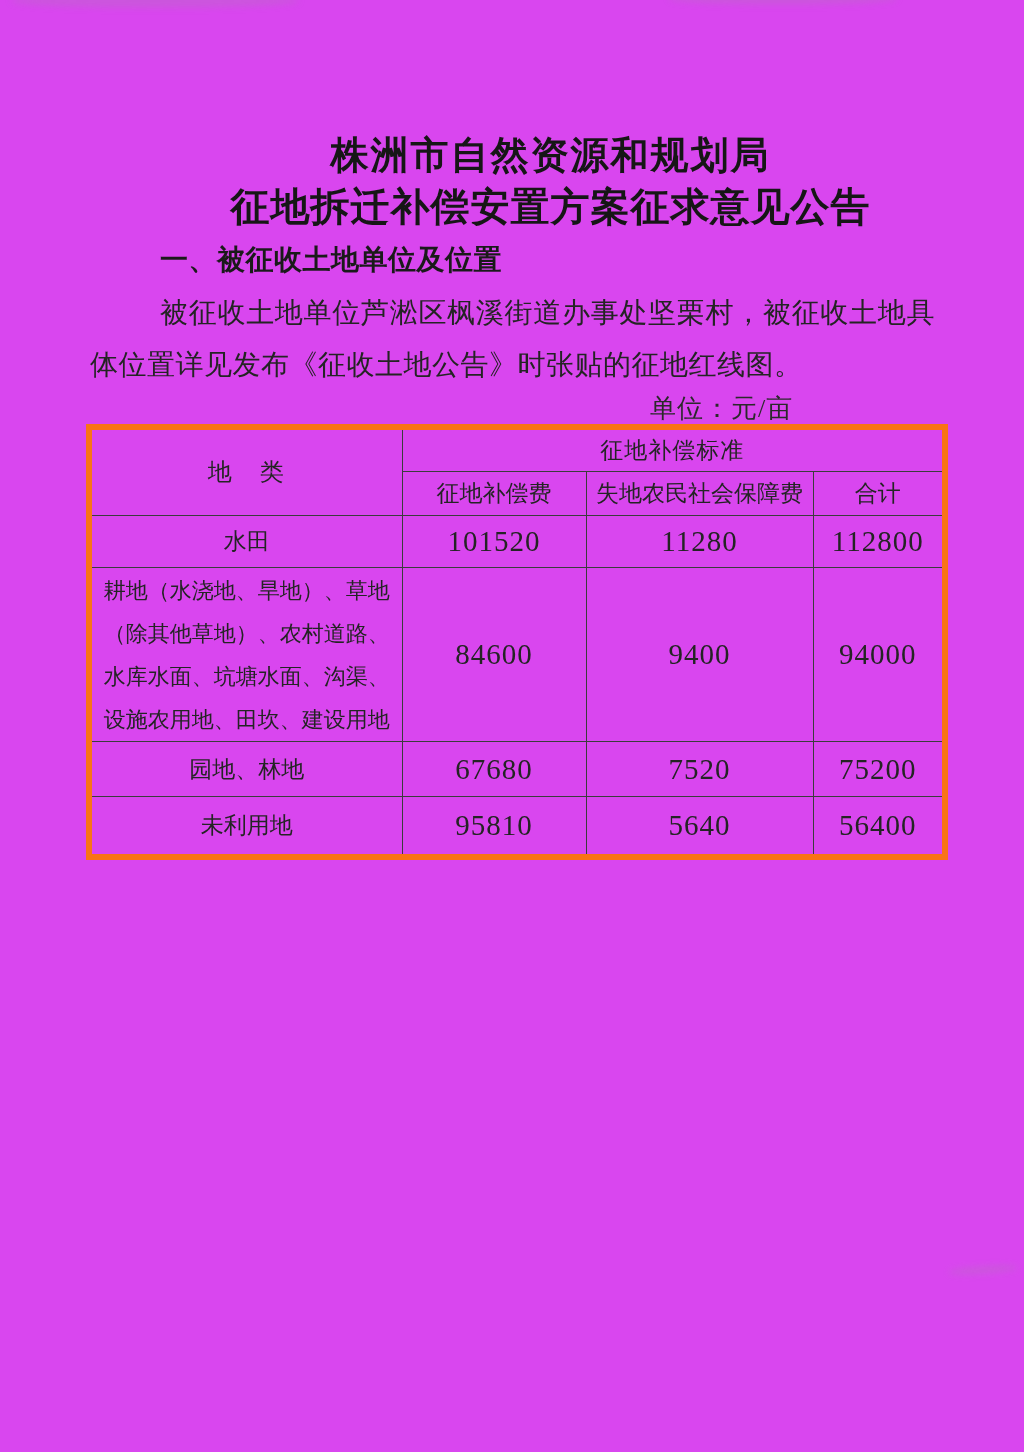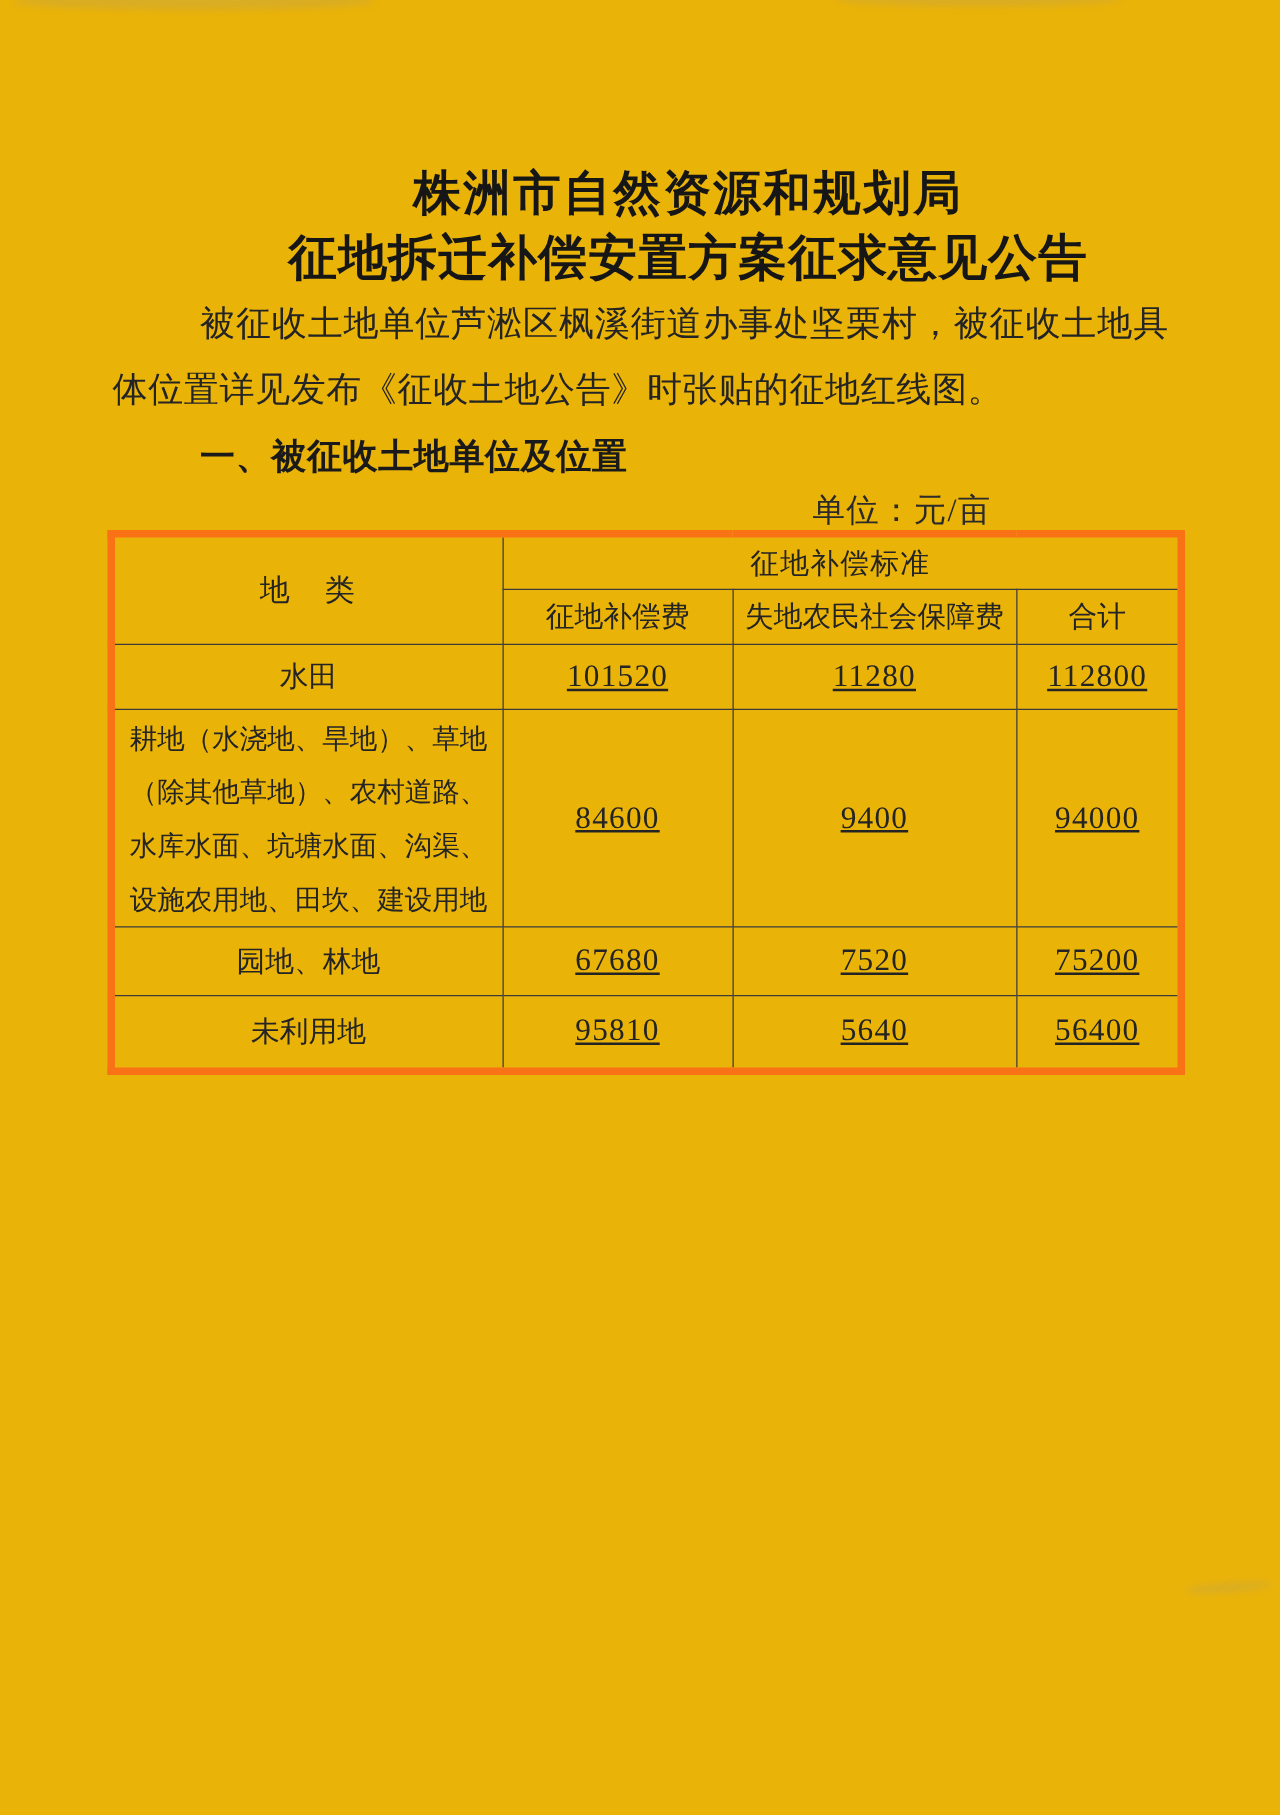--- a/index.html
+++ b/index.html
@@ -4,21 +4,21 @@
 <style>
   html, body {
     margin: 0;
     padding: 0;
     background: #ffffff;
   }
   .page {
     position: relative;
     width: 1024px;
     height: 1452px;
-    background: #eab308;
+    background: #d946ef;
     overflow: hidden;
     font-family: "Liberation Serif", "DejaVu Serif", serif;
     color: #1e1e1e;
   }
   
   .artifact {
     position: absolute;
     background: rgba(150,150,150,0.20);
     filter: blur(3px);
     border-radius: 50%;
@@ -104,45 +104,44 @@
   .sub-h   { font-size: 23px; }
   .cat     { font-size: 23px; }
   .cat-long {
     font-size: 22px;
     line-height: 43px;
     text-align: justify;
     text-align-last: center;
     padding: 0 12px;
   }
   .num {
-    font-size: 25px;
+    font-size: 29px;
     letter-spacing: 1px;
     font-family: "Liberation Serif", "DejaVu Serif", serif;
-    text-decoration: underline;
   }
 </style>
 </head>
 <body>
 
 <div class="page">
   <div class="artifact a1"></div>
   <div class="artifact a2"></div>
   <div class="artifact a3"></div>
 
   <div class="content">
 
     <div class="title-block">
       <div class="title-line1">株洲市自然资源和规划局</div>
       <div class="title-line2">征地拆迁补偿安置方案征求意见公告</div>
     </div>
 
 
+    <p class="para heading">一、被征收土地单位及位置</p>
+
     <p class="para">被征收土地单位芦淞区枫溪街道办事处坚栗村，被征收土地具体位置详见发布《征收土地公告》时张贴的征地红线图。</p>
-
-    <p class="para heading">一、被征收土地单位及位置</p>
 
 
     <div class="unit-label">单位：元/亩</div>
 
     <table class="comp-table">
       <colgroup>
         <col class="col-cat">
           <col class="col-fee">
           <col class="col-sec">
           <col class="col-tot">

